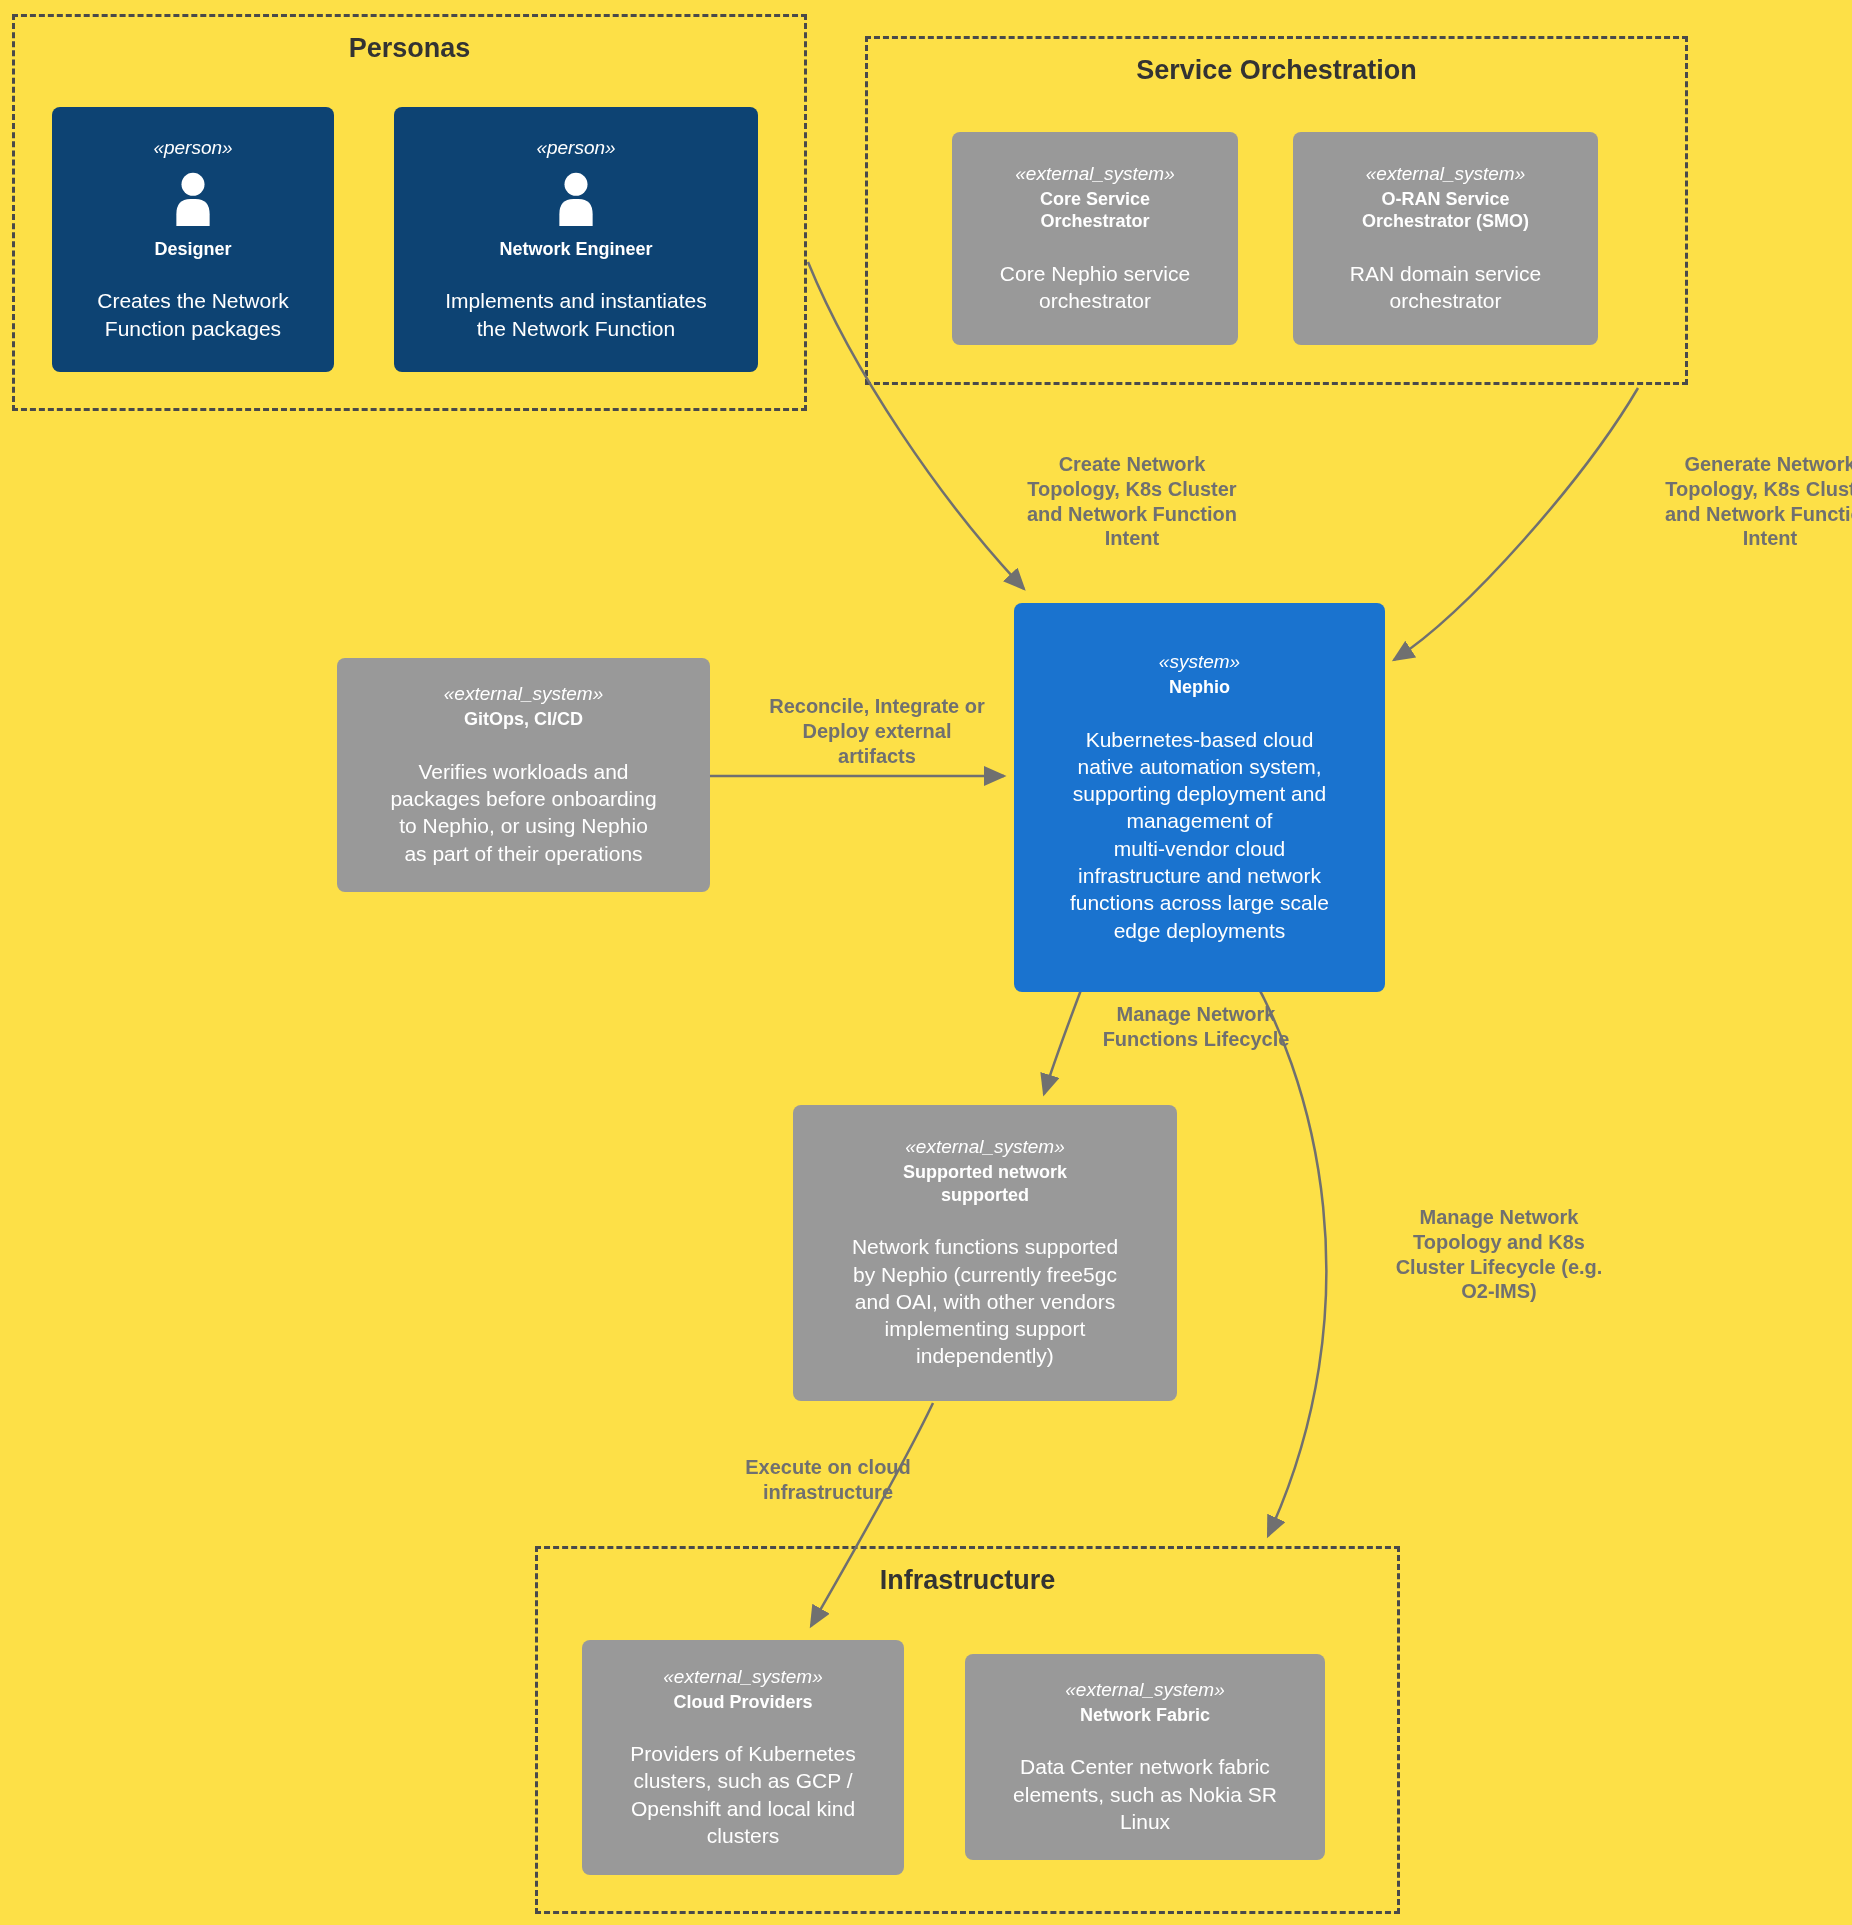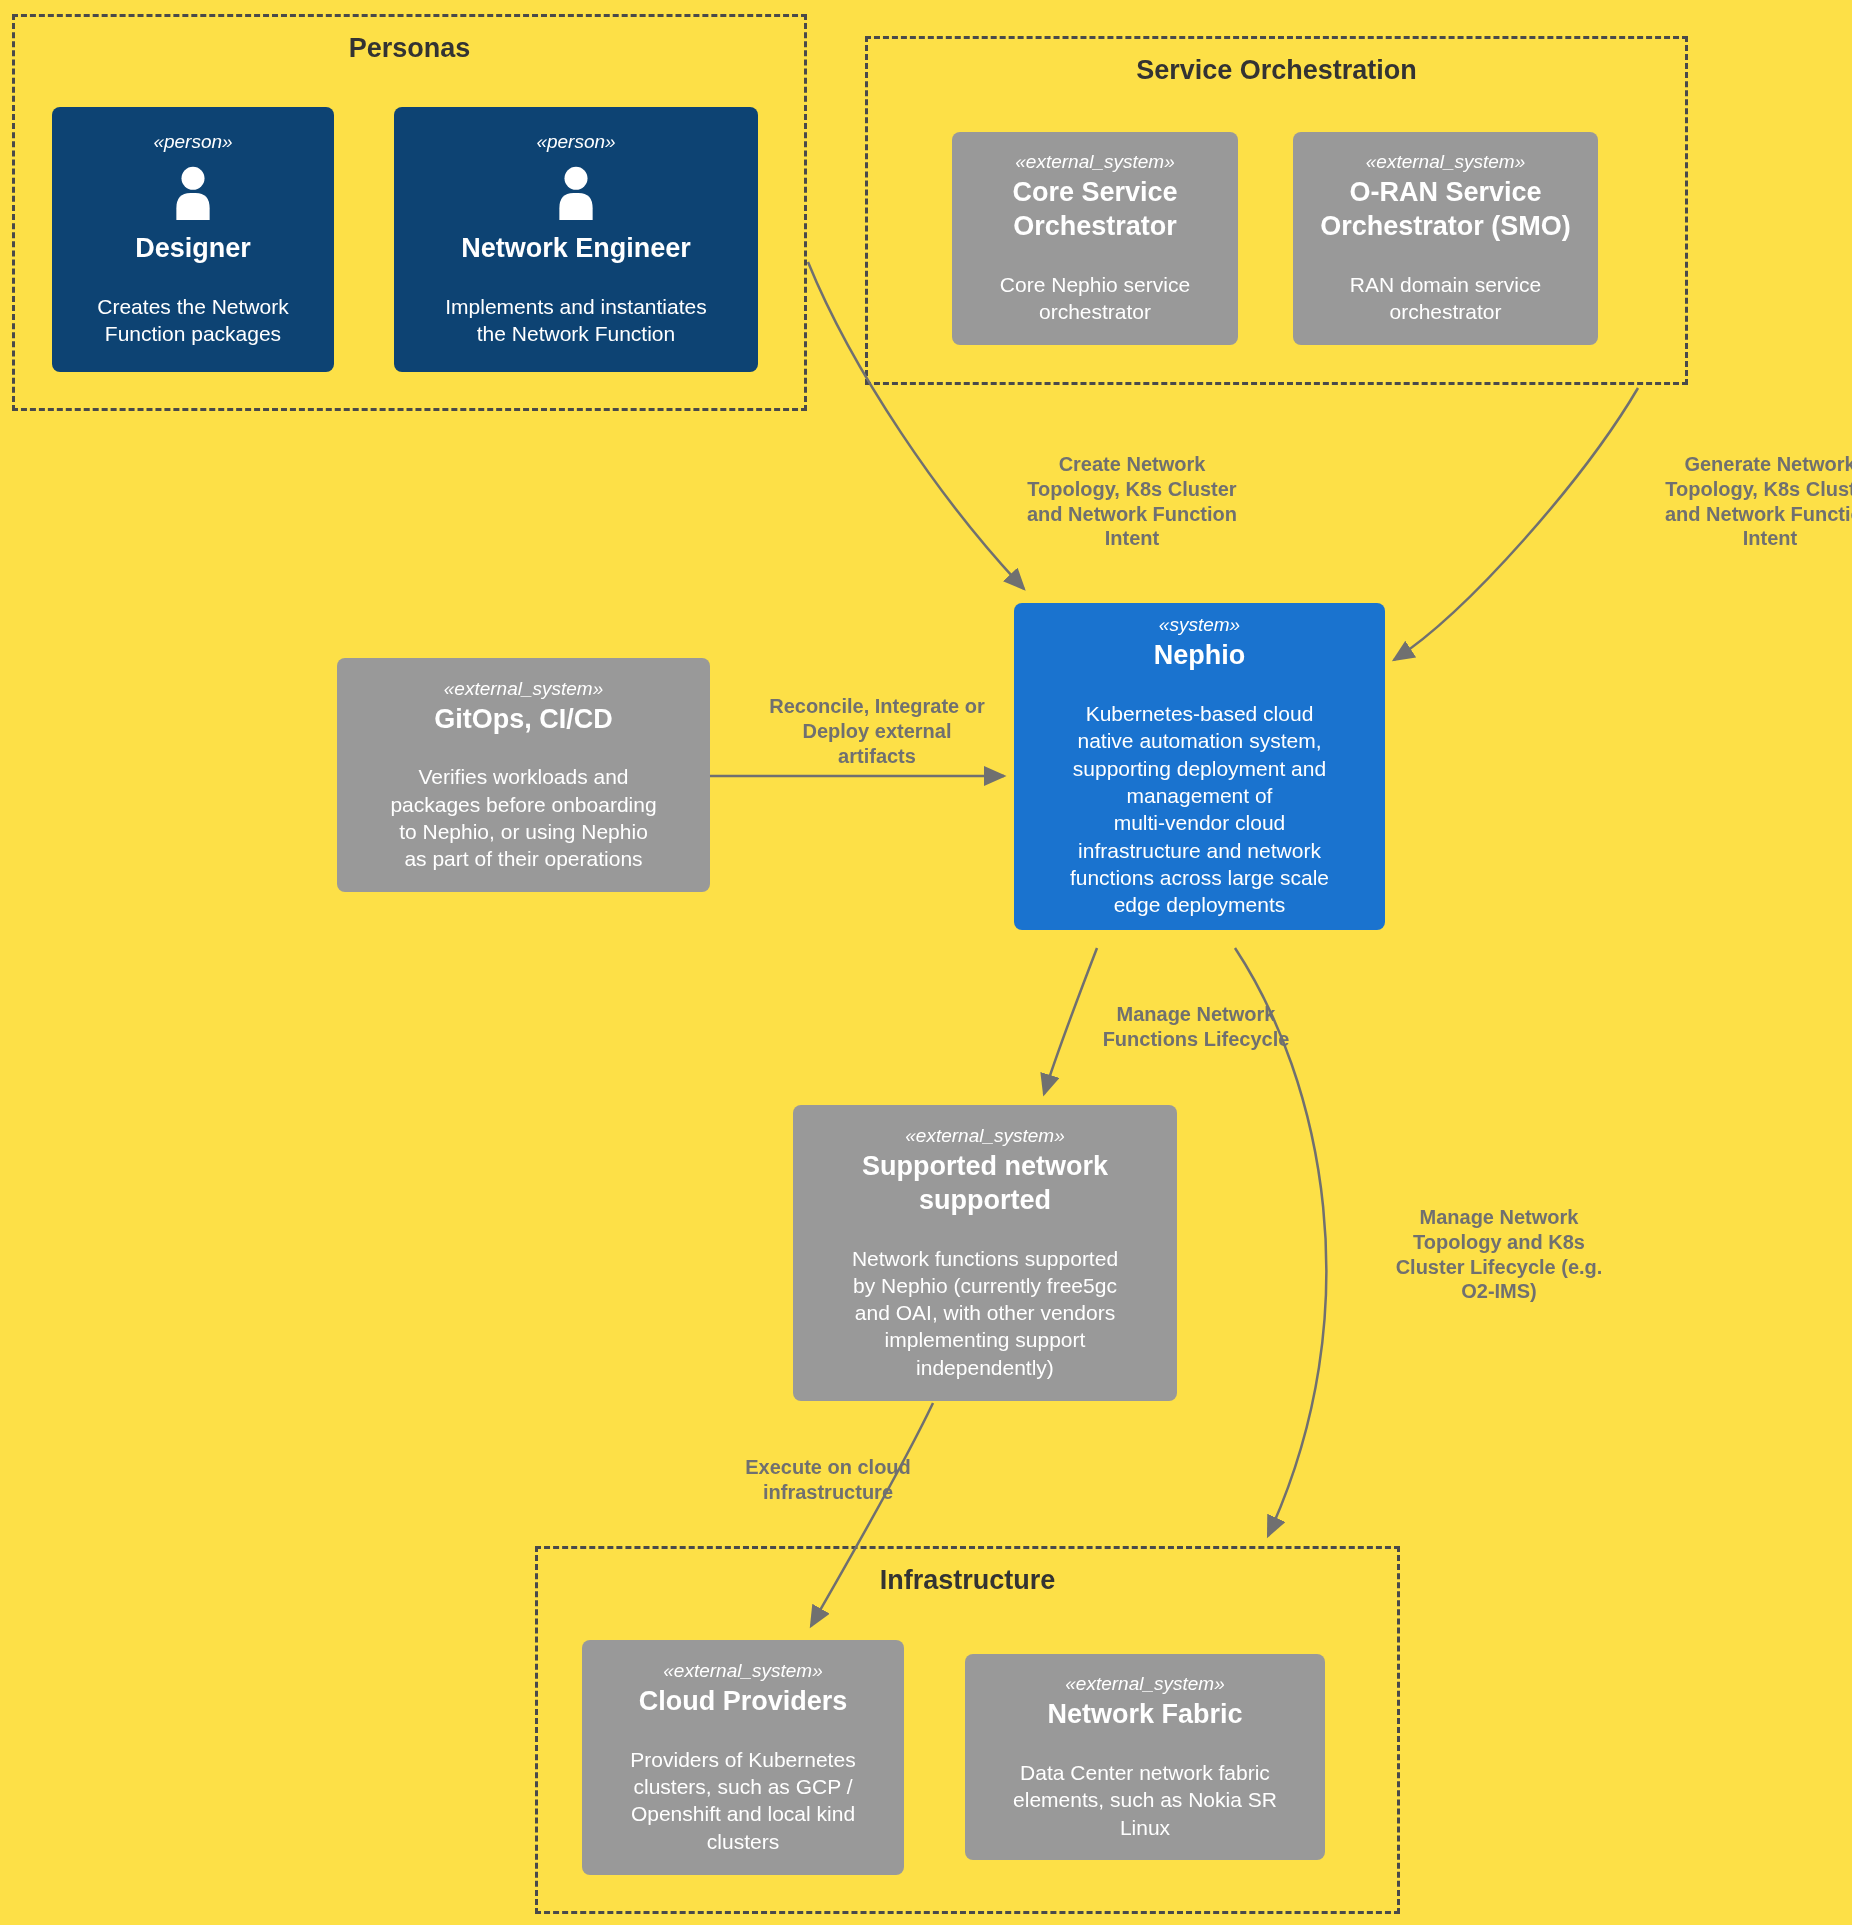--- a/index.html
+++ b/index.html
@@ -27,29 +27,29 @@
   #l-manage-topo{left:1389px;top:1205px;width:220px;}
   #l-execute{left:738px;top:1455px;width:180px;}
 
   
   .node{position:absolute;border-radius:8px;color:#ffffff;display:flex;flex-direction:column;
     align-items:center;justify-content:center;text-align:center;padding:16px 14px;box-sizing:border-box;}
   .node.person{background:var(--c-person);}
   .node.system{background:var(--c-system);}
   .node.external{background:var(--c-external);}
   .stereo{font-style:italic;font-size:19px;}
-  .name{font-weight:bold;font-size:27px;line-height:1.25;white-space:pre-line;margin-top:3px;}
+  .name{font-weight:bold;font-size:18px;line-height:1.25;white-space:pre-line;margin-top:3px;}
   .desc{font-size:21px;line-height:1.3;margin-top:27px;white-space:pre-line;}
   .icon-wrap{margin:8px 0 4px;line-height:0;}
 
   #n-designer{left:52px;top:107px;width:282px;height:265px;}
   #n-engineer{left:394px;top:107px;width:364px;height:265px;}
   #n-core{left:952px;top:132px;width:286px;height:213px;}
   #n-oran{left:1293px;top:132px;width:305px;height:213px;}
-  #n-nephio{left:1014px;top:603px;width:371px;height:327px;}
+  #n-nephio{left:1014px;top:603px;width:371px;height:389px;}
   #n-gitops{left:337px;top:658px;width:373px;height:234px;}
   #n-snf{left:793px;top:1105px;width:384px;height:296px;}
   #n-cloud{left:582px;top:1640px;width:322px;height:235px;}
   #n-fabric{left:965px;top:1654px;width:360px;height:206px;}
 </style>
 </head>
 <body>
 
 <div class="canvas">
 

